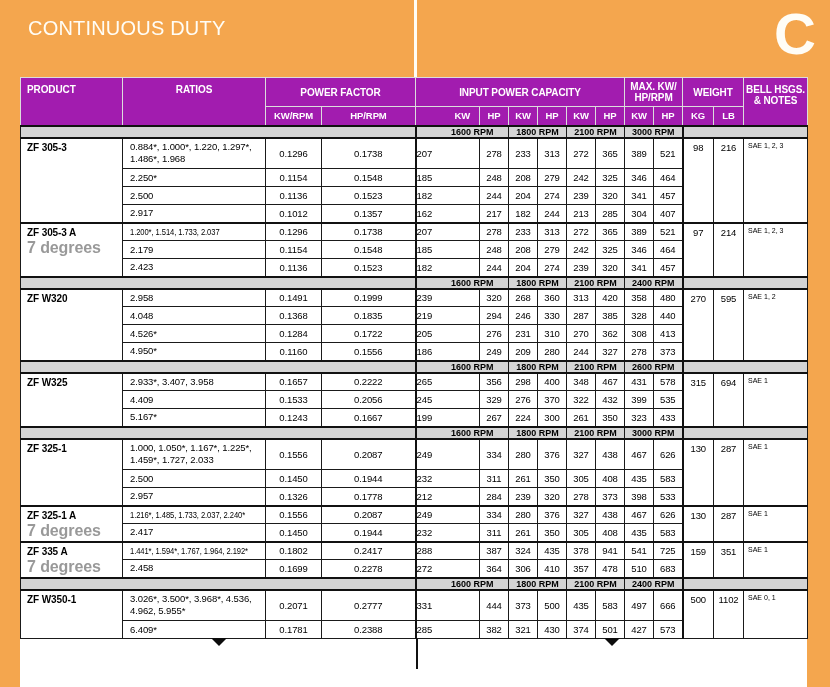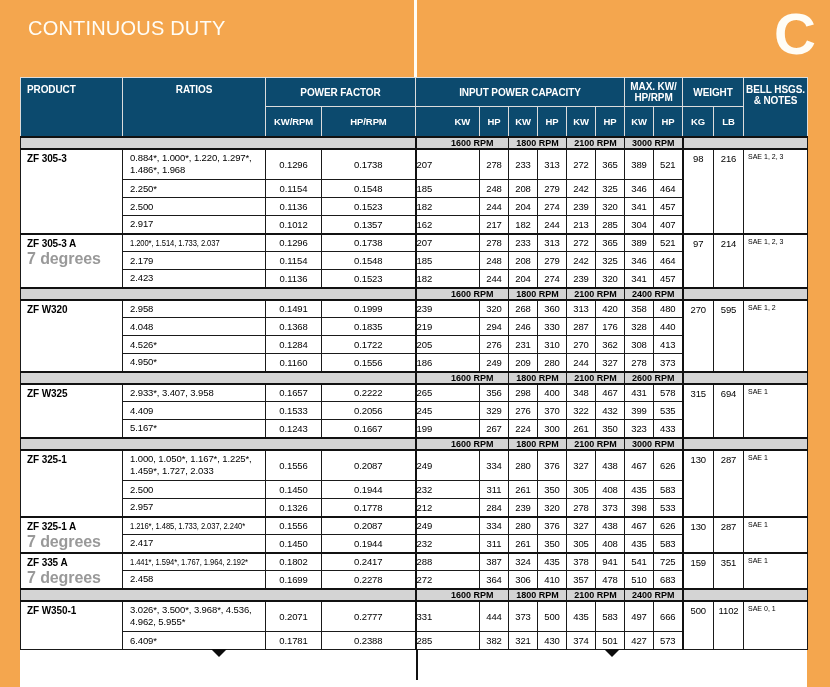--- a/index.html
+++ b/index.html
@@ -27,26 +27,26 @@
   .sheet {
     position:absolute; left:20px; top:77px; width:787px; height:610px;
     background:#FFFFFF;
   }
   table { border-collapse:collapse; table-layout:fixed; width:787px; background:#fff; }
   col.c-product{width:102px} col.c-ratios{width:143px} col.c-kwrpm{width:56px}
   col.c-hprpm{width:94px} col.c-kw1{width:64px} col.c-n{width:29px}
   col.c-kg{width:31px} col.c-lb{width:30px} col.c-bell{width:64px}
 
   th {
-    background:#0c4a6e; color:#fff; font-size:10px; font-weight:700;
+    background:#a21caf; color:#fff; font-size:10px; font-weight:700;
     border:1px solid #DCDCDC; text-align:center; vertical-align:middle;
     letter-spacing:-.1px; line-height:11px; overflow:hidden;
   }
   thead tr.h1 { height:29px; }
-  thead tr.h2 { height:30px; }
+  thead tr.h2 { height:19px; }
   thead tr.h2 th { font-size:9.5px; }
   th.top-align { vertical-align:top; padding-top:6px; }
   th.left-align { text-align:left; padding-left:6px; }
   th.kw1-th { text-align:right; padding-right:9px; }
 
   td {
     border:1px solid #1A1A1A; font-size:9.5px; color:#000;
     text-align:center; vertical-align:middle; overflow:hidden;
     letter-spacing:-.1px; padding:0;
   }
@@ -310,21 +310,21 @@
           <td class="ratios">
             <div>4.048</div>
           </td>
           <td>0.1368</td>
           <td>0.1835</td>
           <td class="kw1">219</td>
           <td>294</td>
           <td>246</td>
           <td>330</td>
           <td>287</td>
-          <td>176</td>
+          <td>385</td>
           <td>328</td>
           <td>440</td>
         </tr>
         <tr class="r-normal">
           <td class="ratios">
             <div>4.526*</div>
           </td>
           <td>0.1284</td>
           <td>0.1722</td>
           <td class="kw1">205</td>

